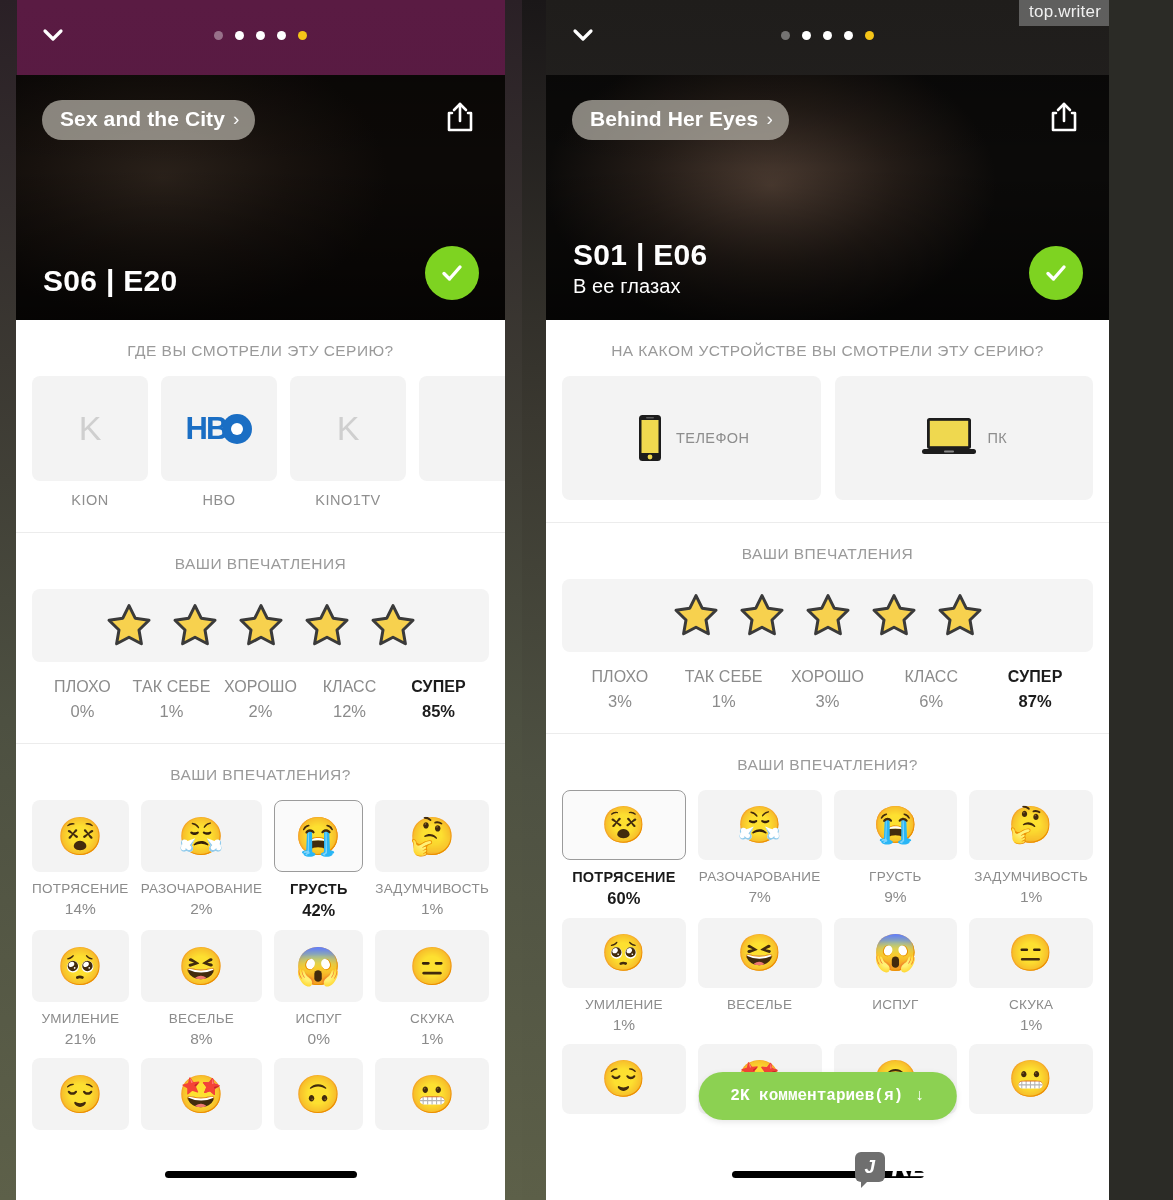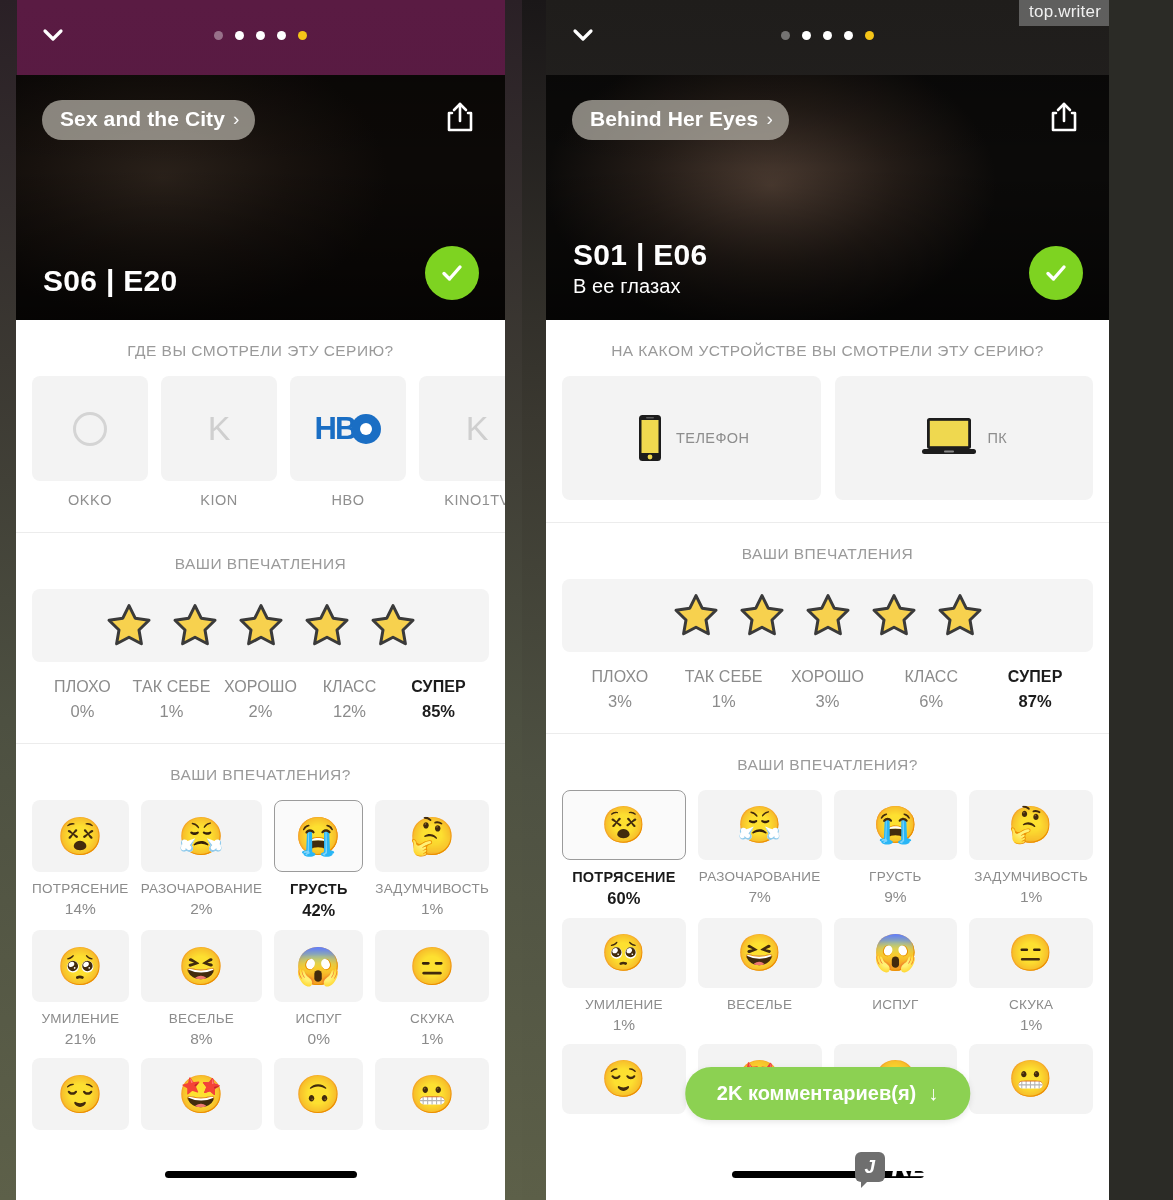--- a/index.html
+++ b/index.html
@@ -240,25 +240,26 @@
     z-index: 20;
   }
 
   
   .comments {
     position: absolute; left: 50%; transform: translateX(-50%);
     bottom: 80px;
     background: #8cd152; color: #fff;
     border-radius: 26px;
     padding: 15px 32px;
-    font-size: 20px; font-weight: bold;
+    font-size: 16px; font-weight: bold;
     display: inline-flex; align-items: center; gap: 12px;
     white-space: nowrap;
     z-index: 15;
     box-shadow: 0 2px 6px rgba(0,0,0,.10);
+    font-family: Liberation Mono, monospace;
   }
 
   
   .wm-top {
     position: absolute; right: 0; top: 0;
     background: rgba(120,120,120,.72);
     color: #f0f0f0;
     font-size: 17px;
     padding: 2px 8px 4px 10px;
     z-index: 40;
@@ -336,26 +337,20 @@
         </div>
       </div>
 
       <div class="body">
 
         <div class="section">
           <div class="sec-title">ГДЕ ВЫ СМОТРЕЛИ ЭТУ СЕРИЮ?</div>
           <div class="svc-row">
             <div class="svc">
               <div class="svc-tile">
-                <span class="glyph-o"></span>
-              </div>
-              <div class="svc-name">OKKO</div>
-            </div>
-            <div class="svc">
-              <div class="svc-tile">
                 <span class="glyph-k">K</span>
               </div>
               <div class="svc-name">KION</div>
             </div>
             <div class="svc">
               <div class="svc-tile">
                 <span class="hbo">HB<span class="ring"></span></span>
               </div>
               <div class="svc-name">HBO</div>
             </div>

